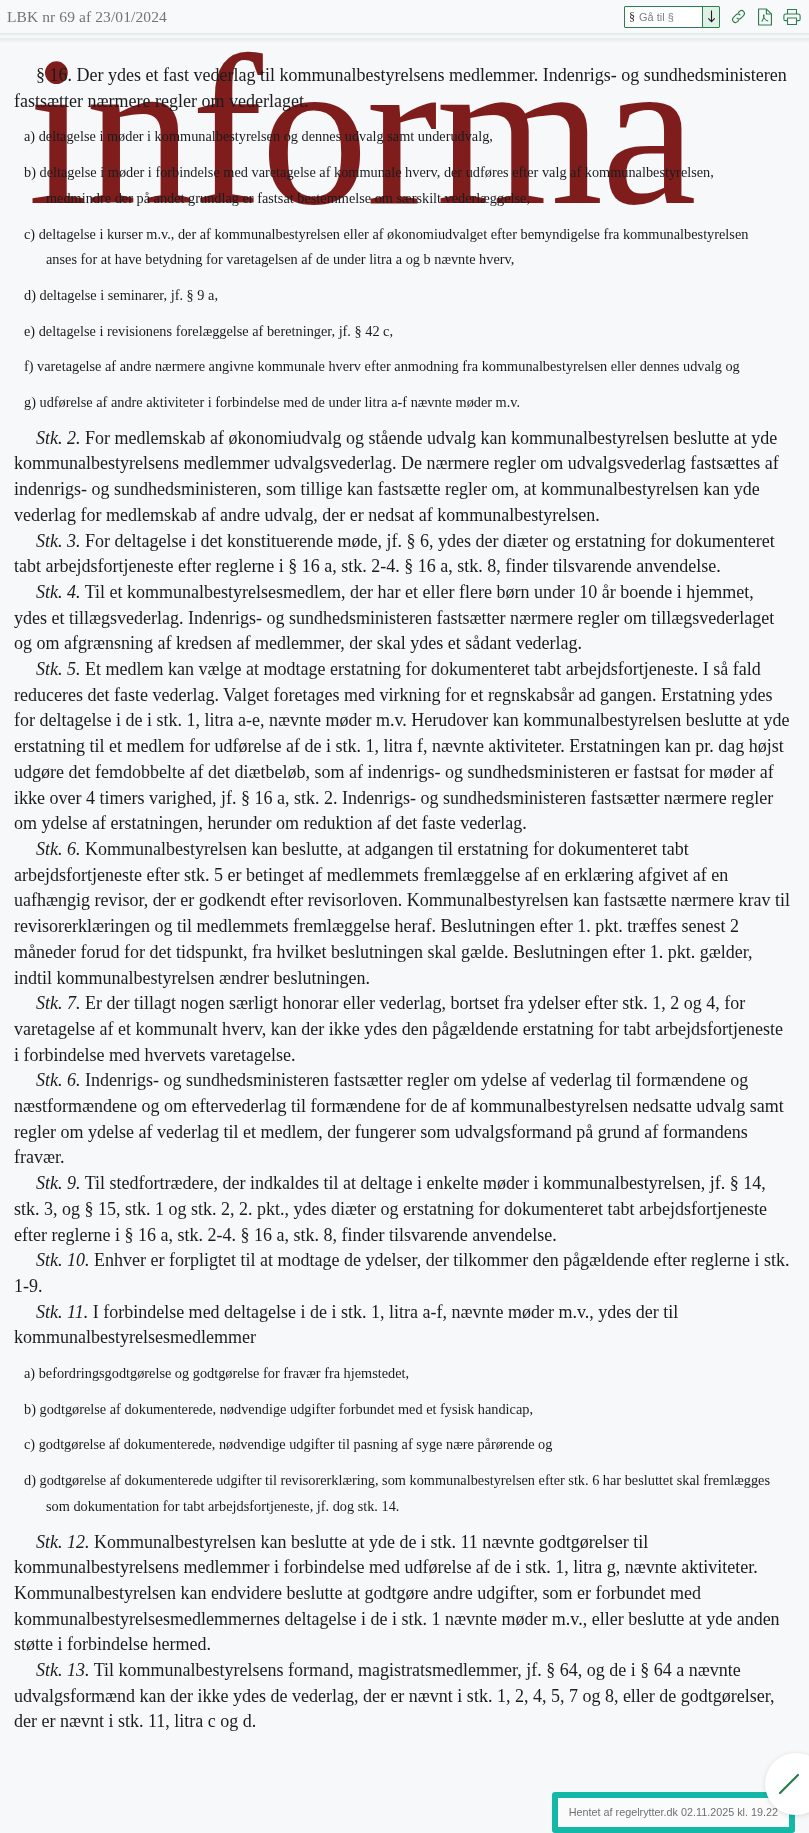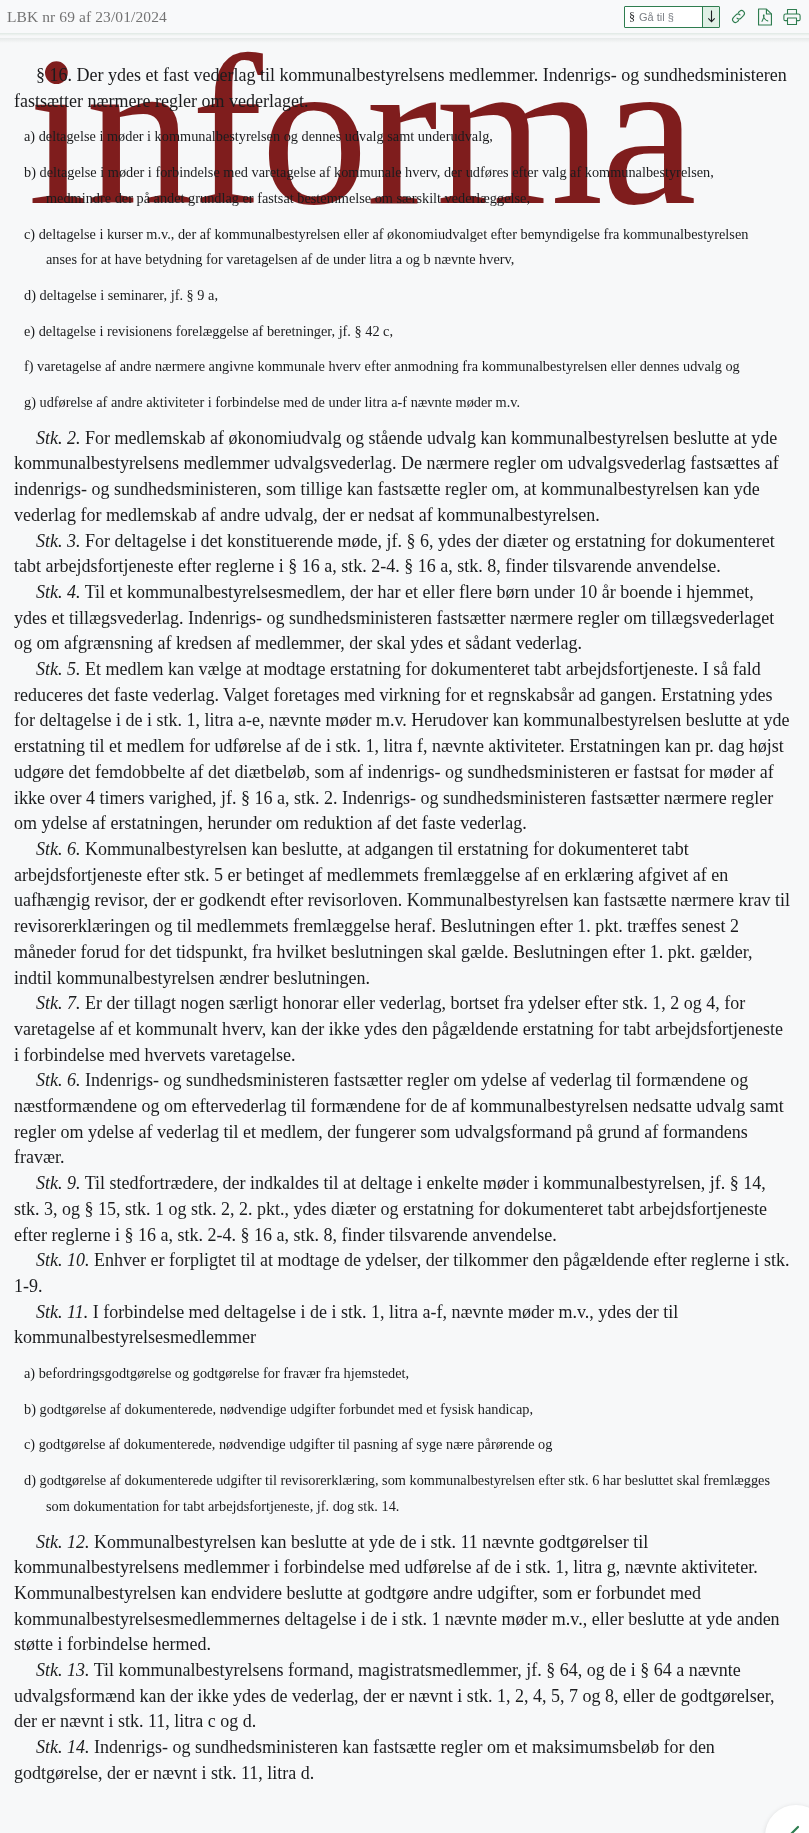--- a/index.html
+++ b/index.html
@@ -267,21 +267,20 @@
       <p class="law"><span class="ind"></span><i>Stk. 6.</i><span> Indenrigs- og sundhedsministeren fastsætter regler om ydelse af vederlag til formændene og næstformændene og om eftervederlag til formændene for de af kommunalbestyrelsen nedsatte udvalg samt regler om ydelse af vederlag til et medlem, der fungerer som udvalgsformand på grund af formandens fravær.</span></p>
       <p class="law"><span class="ind"></span><i>Stk. 9.</i><span> Til stedfortrædere, der indkaldes til at deltage i enkelte møder i kommunalbestyrelsen, jf. § 14, stk. 3, og § 15, stk. 1 og stk. 2, 2. pkt., ydes diæter og erstatning for dokumenteret tabt arbejdsfortjeneste efter reglerne i § 16 a, stk. 2-4. § 16 a, stk. 8, finder tilsvarende anvendelse.</span></p>
       <p class="law"><span class="ind"></span><i>Stk. 10.</i><span> Enhver er forpligtet til at modtage de ydelser, der tilkommer den pågældende efter reglerne i stk. 1-9.</span></p>
       <p class="law"><span class="ind"></span><i>Stk. 11.</i><span> I forbindelse med deltagelse i de i stk. 1, litra a-f, nævnte møder m.v., ydes der til kommunalbestyrelsesmedlemmer</span></p>
       <p class="item">a) befordringsgodtgørelse og godtgørelse for fravær fra hjemstedet,</p>
       <p class="item">b) godtgørelse af dokumenterede, nødvendige udgifter forbundet med et fysisk handicap,</p>
       <p class="item">c) godtgørelse af dokumenterede, nødvendige udgifter til pasning af syge nære pårørende og</p>
       <p class="item">d) godtgørelse af dokumenterede udgifter til revisorerklæring, som kommunalbestyrelsen efter stk. 6 har besluttet skal fremlægges som dokumentation for tabt arbejdsfortjeneste, jf. dog stk. 14.</p>
       <p class="law"><span class="ind"></span><i>Stk. 12.</i><span> Kommunalbestyrelsen kan beslutte at yde de i stk. 11 nævnte godtgørelser til kommunalbestyrelsens medlemmer i forbindelse med udførelse af de i stk. 1, litra g, nævnte aktiviteter. Kommunalbestyrelsen kan endvidere beslutte at godtgøre andre udgifter, som er forbundet med kommunalbestyrelsesmedlemmernes deltagelse i de i stk. 1 nævnte møder m.v., eller beslutte at yde anden støtte i forbindelse hermed.</span></p>
       <p class="law"><span class="ind"></span><i>Stk. 13.</i><span> Til kommunalbestyrelsens formand, magistratsmedlemmer, jf. § 64, og de i § 64 a nævnte udvalgsformænd kan der ikke ydes de vederlag, der er nævnt i stk. 1, 2, 4, 5, 7 og 8, eller de godtgørelser, der er nævnt i stk. 11, litra c og d.</span></p>
-      <p class="law"><span class="ind"></span><i>Stk. 14.</i><span> Indenrigs- og sundhedsministeren kan fastsætte regler om et maksimumsbeløb for den godtgørelse, der er nævnt i stk. 11, litra d.</span></p>
     </div>
 </div>
 
 <div class="footer-zone">
   <div class="fetch-note">Hentet af regelrytter.dk 02.11.2025 kl. 19.22</div>
   <div class="fab">
     <svg width="26" height="26" viewBox="0 0 26 26" fill="none" stroke="#2e7d4f" stroke-width="2.2" stroke-linecap="round">
       <path d="M4 22 L22 4"></path>
     </svg>
   </div>

